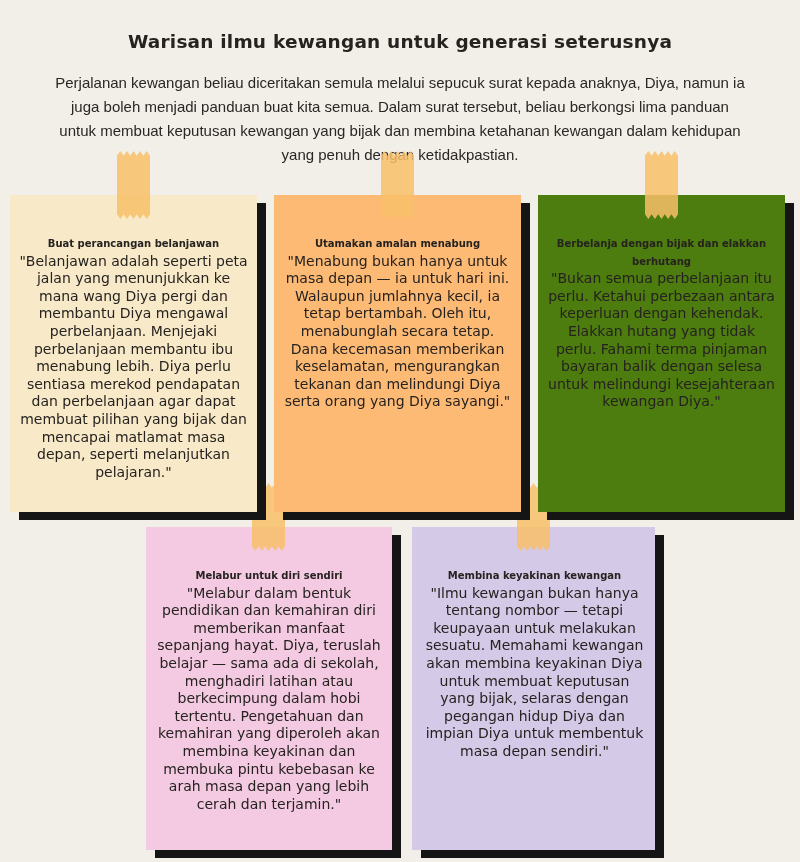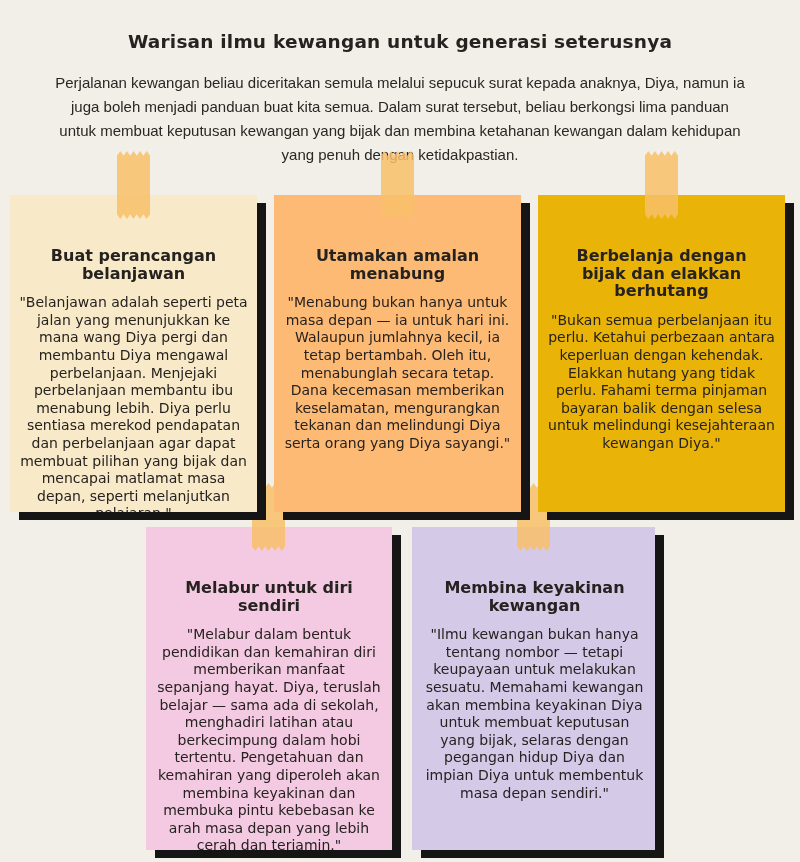--- a/index.html
+++ b/index.html
@@ -28,21 +28,21 @@
     position:absolute;
     box-sizing:border-box;
     padding:40px 9px 0;
     text-align:center;
     box-shadow:9px 8px 0 0 #151515;
     overflow:hidden;
     z-index:3;
   }
   .card.row2 { z-index:1; }
   .card h2 {
-    margin:12px; font-size:16px; font-weight:bold; line-height:17.6px;
+    margin:0; font-size:10px; font-weight:bold; line-height:17.6px;
     font-family:"DejaVu Sans",sans-serif;
   }
   .card p {
     margin:0; font-size:14px; line-height:17.6px;
     font-family:"DejaVu Sans",sans-serif;
   }
   .tape {
     position:absolute;
     width:33px; height:68px;
     opacity:.85;
@@ -89,21 +89,21 @@
   <section id="card-0" class="card row1" style="background: rgb(248, 234, 201);">
     <h2>Buat perancangan belanjawan</h2>
     <p>"Belanjawan adalah seperti peta jalan yang menunjukkan ke mana wang Diya pergi dan membantu Diya mengawal perbelanjaan. Menjejaki perbelanjaan membantu ibu menabung lebih. Diya perlu sentiasa merekod pendapatan dan perbelanjaan agar dapat membuat pilihan yang bijak dan mencapai matlamat masa depan, seperti melanjutkan pelajaran."</p>
   </section>
 
   <section id="card-1" class="card row1" style="background: #fdba74;">
     <h2>Utamakan amalan menabung</h2>
     <p>"Menabung bukan hanya untuk masa depan — ia untuk hari ini. Walaupun jumlahnya kecil, ia tetap bertambah. Oleh itu, menabunglah secara tetap. Dana kecemasan memberikan keselamatan, mengurangkan tekanan dan melindungi Diya serta orang yang Diya sayangi."</p>
   </section>
 
-  <section id="card-2" class="card row1" style="background: #eab308;">
+  <section id="card-2" class="card row1" style="background: #4d7c0f;">
     <h2>Berbelanja dengan bijak dan elakkan berhutang</h2>
     <p>"Bukan semua perbelanjaan itu perlu. Ketahui perbezaan antara keperluan dengan kehendak. Elakkan hutang yang tidak perlu. Fahami terma pinjaman bayaran balik dengan selesa untuk melindungi kesejahteraan kewangan Diya."</p>
   </section>
 
   <div id="tape-0" class="tape row1" style="background: rgb(248, 191, 105);"></div>
   <div id="tape-1" class="tape row1" style="background: rgb(248, 191, 105);"></div>
   <div id="tape-2" class="tape row1" style="background: rgb(248, 191, 105);"></div>
 
 </div>
 

